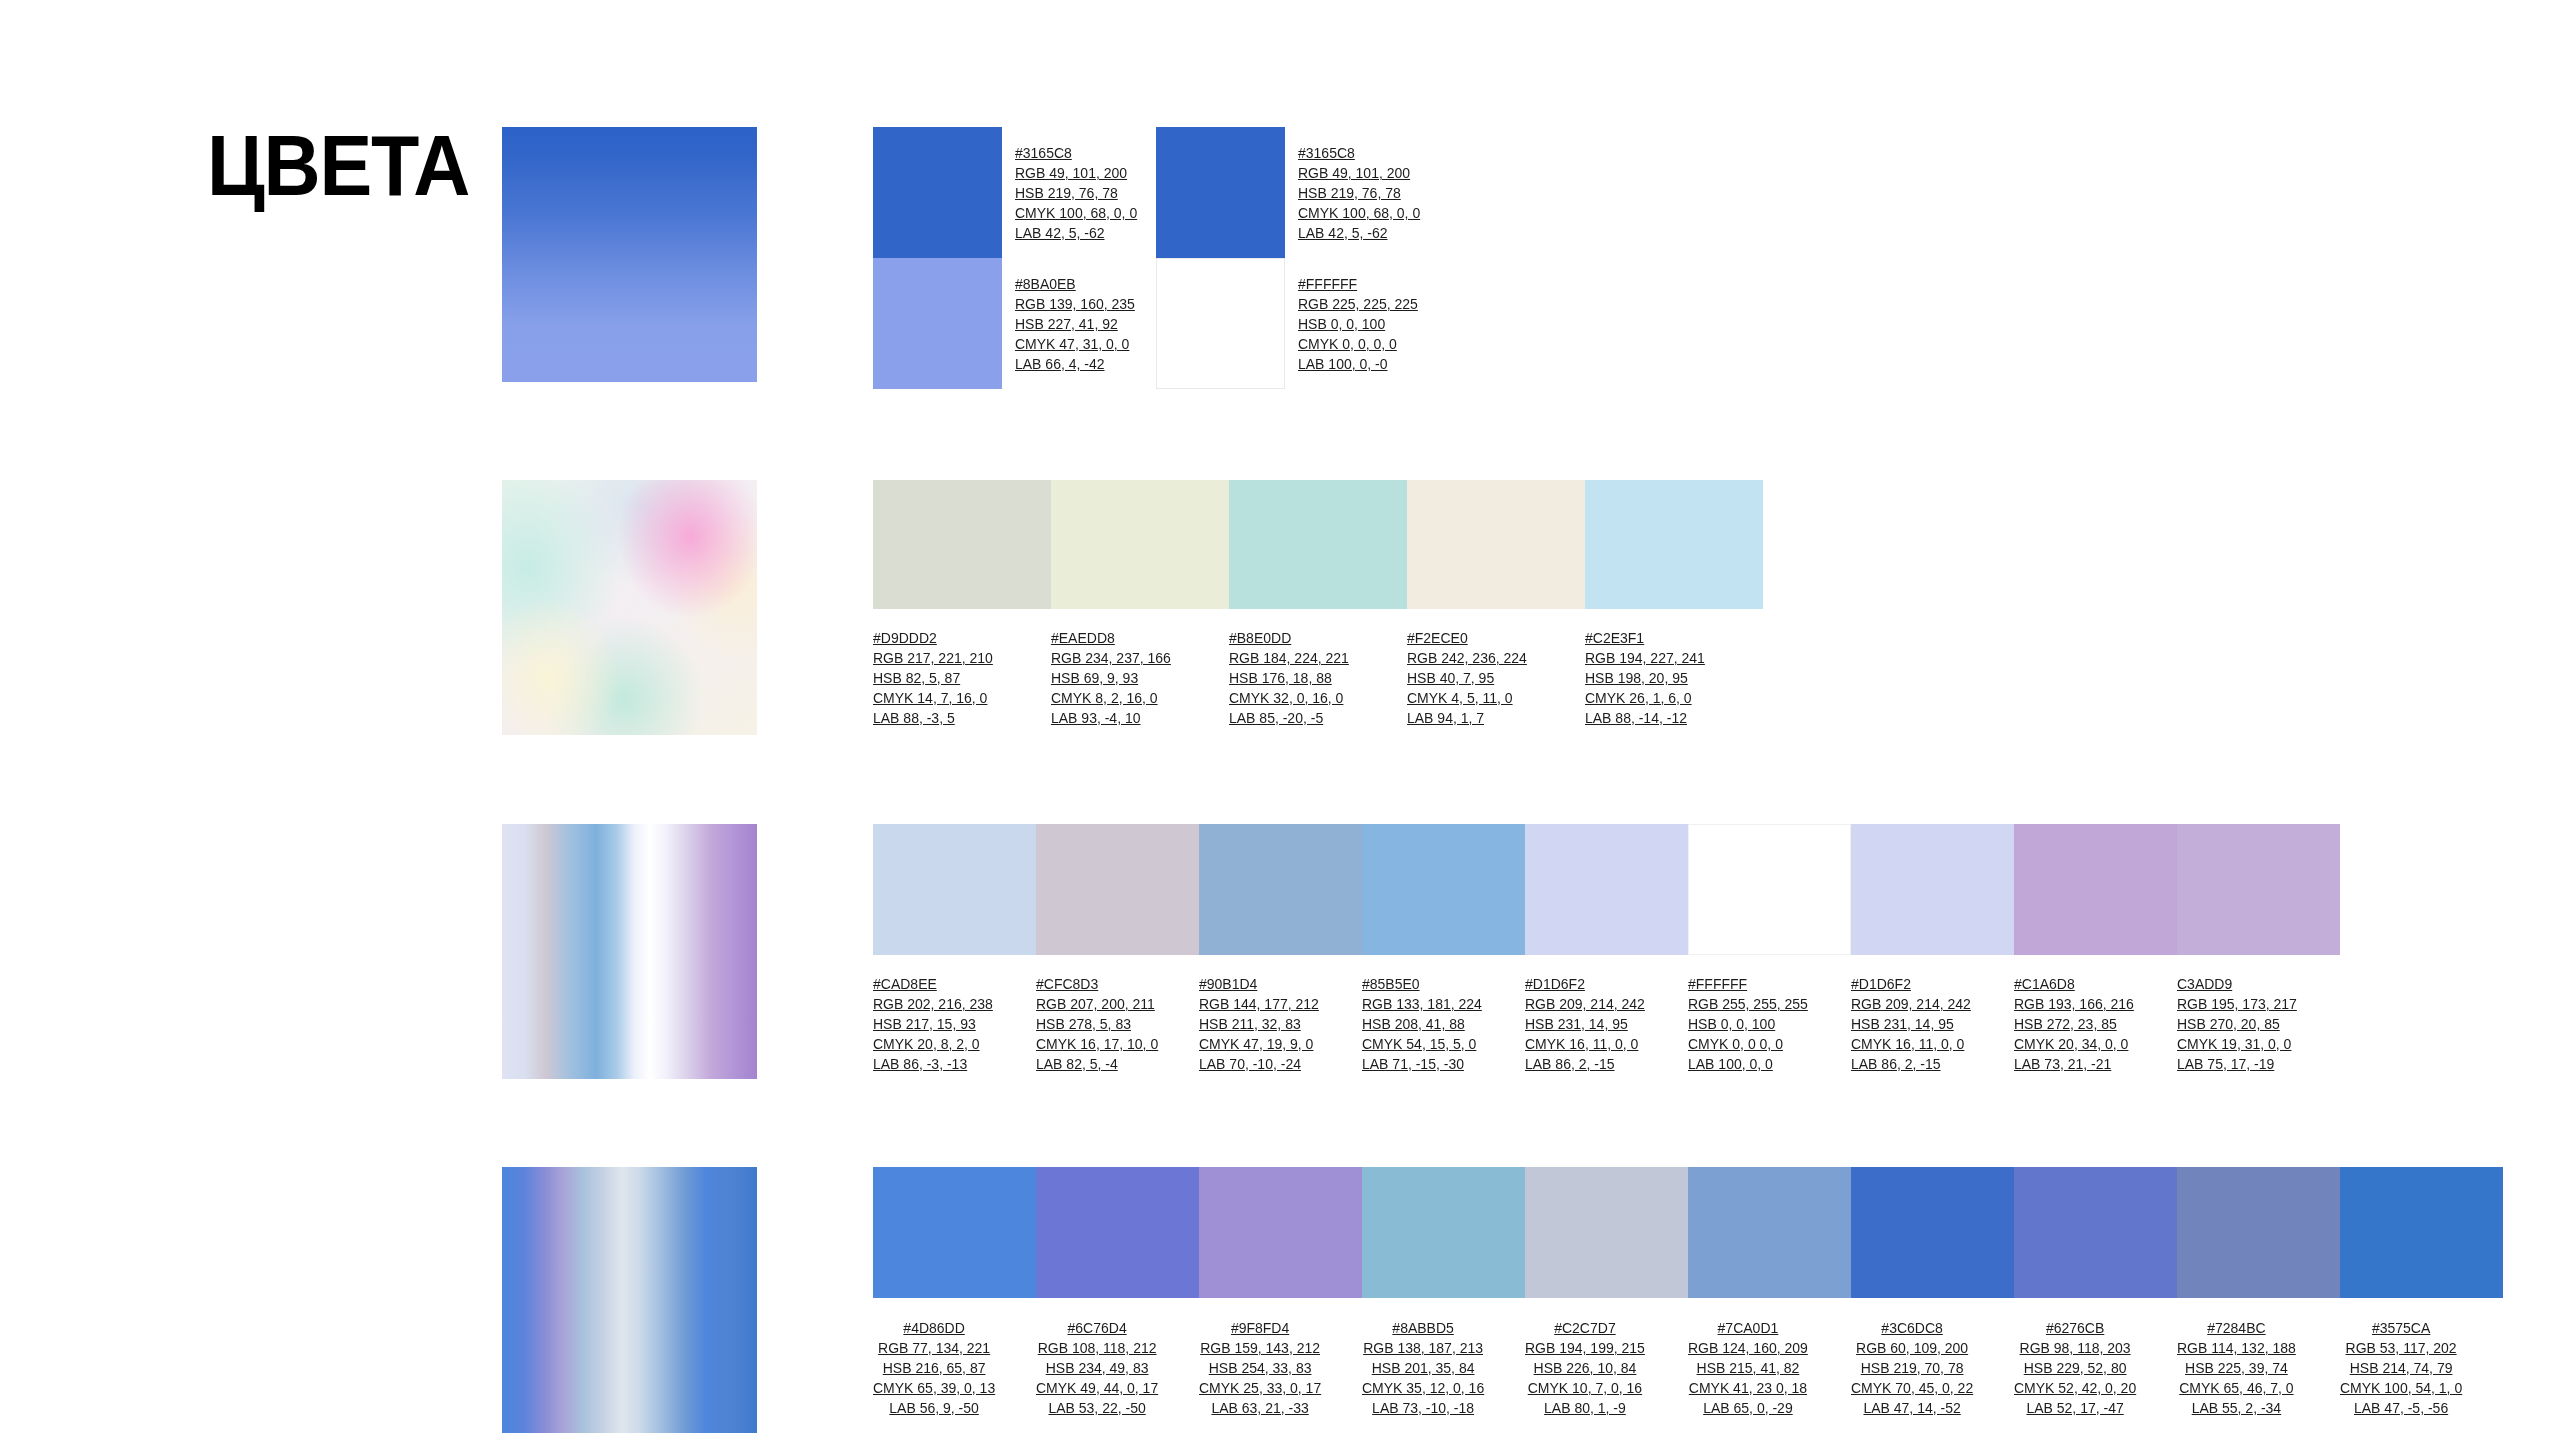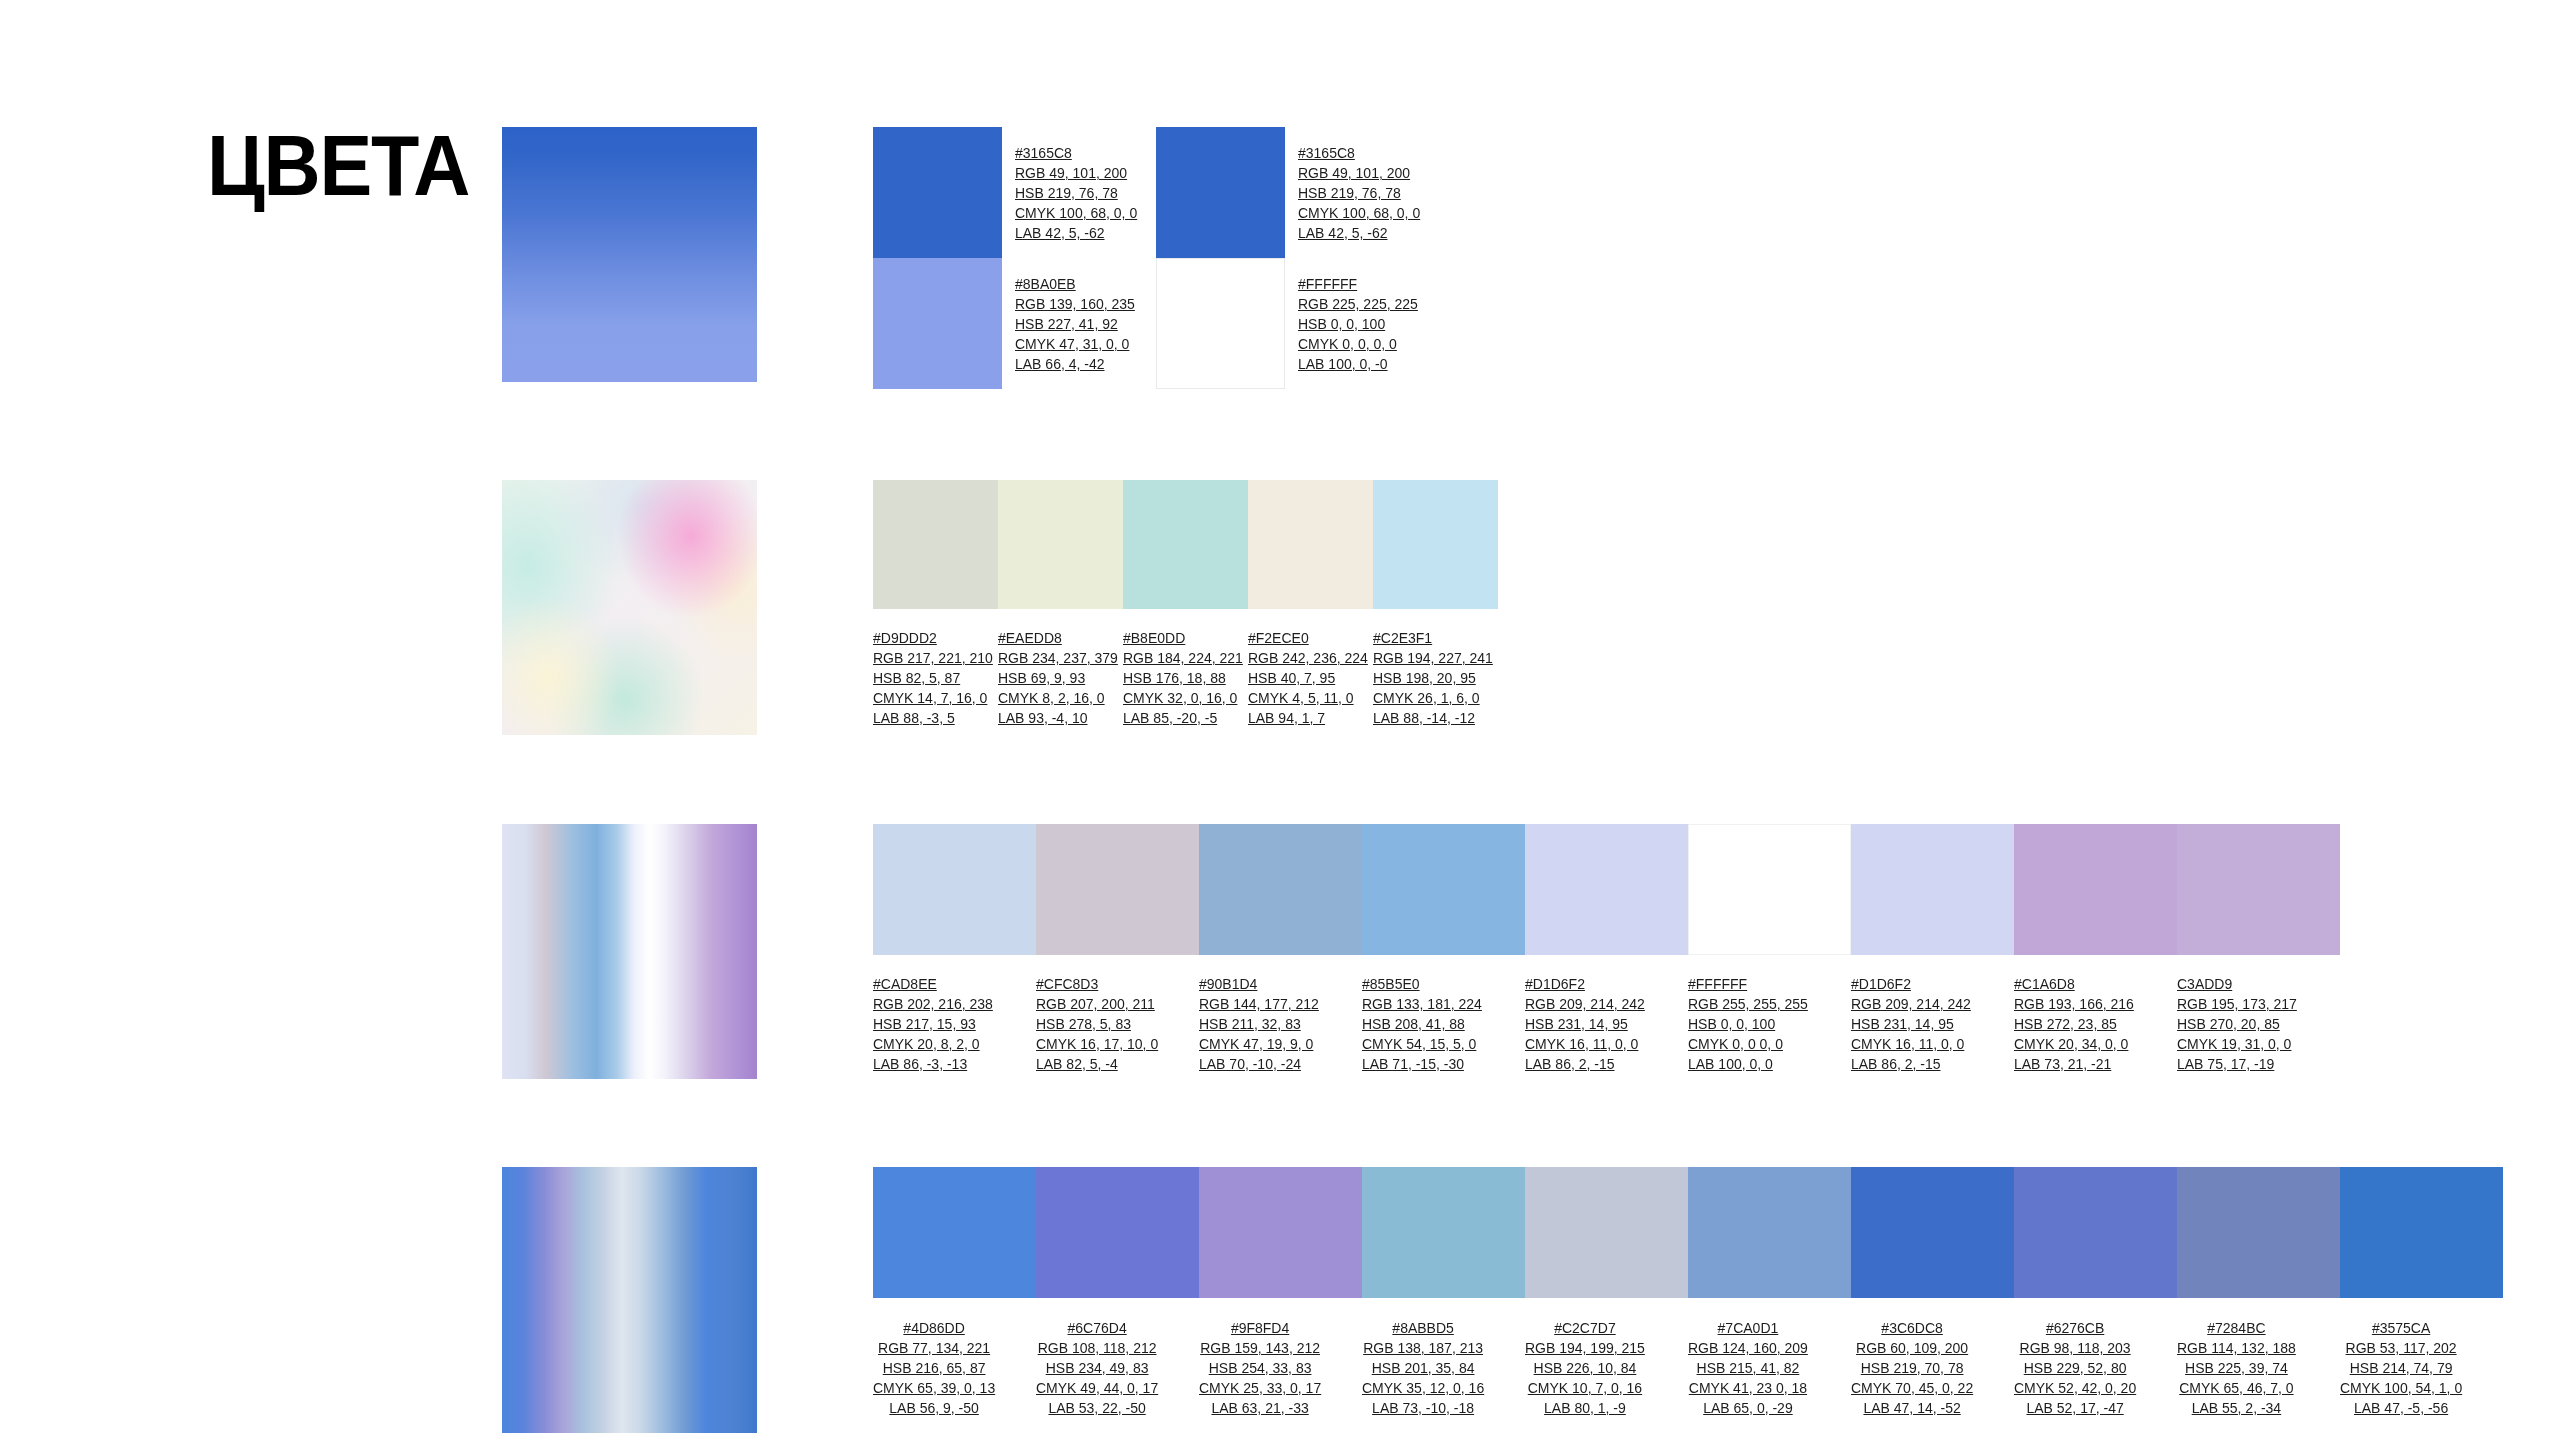--- a/index.html
+++ b/index.html
@@ -113,21 +113,21 @@
     top: 17.4px;
   }
 
   
   .strip { position: absolute; left: 873px; top: 0; display: flex; }
   .strip-cell { position: relative; }
   .strip-chip { width: 100%; }
   .strip-chip.bordered { box-shadow: inset 0 0 0 0.7px #ececec; }
   .strip-caption { position: absolute; left: 0; }
 
-  #strip-2 .strip-cell { width: 125px; border-radius: 24px; }
+  #strip-2 .strip-cell { width: 178px; border-radius: 24px; }
   #strip-2 .strip-chip { height: 129px; }
   #strip-2 .strip-caption { top: 149px; }
 
   #strip-3 .strip-cell { width: 163px; }
   #strip-3 .strip-chip { height: 131px; }
   #strip-3 .strip-caption { top: 151px; }
 
   #strip-4 .strip-cell { width: 163px; }
   #strip-4 .strip-chip { height: 131px; }
   #strip-4 .strip-caption { top: 152px; text-align: center; }
@@ -197,21 +197,21 @@
           <div>RGB 217, 221, 210</div>
           <div>HSB 82, 5, 87</div>
           <div>CMYK 14, 7, 16, 0</div>
           <div>LAB 88, -3, 5</div>
         </div>
       </div>
       <div class="strip-cell">
         <div class="strip-chip" style="background: rgb(234, 237, 216);"></div>
         <div class="strip-caption swatch-info">
           <div>#EAEDD8</div>
-          <div>RGB 234, 237, 379</div>
+          <div>RGB 234, 237, 166</div>
           <div>HSB 69, 9, 93</div>
           <div>CMYK 8, 2, 16, 0</div>
           <div>LAB 93, -4, 10</div>
         </div>
       </div>
       <div class="strip-cell">
         <div class="strip-chip" style="background: rgb(184, 224, 221);"></div>
         <div class="strip-caption swatch-info">
           <div>#B8E0DD</div>
           <div>RGB 184, 224, 221</div>

